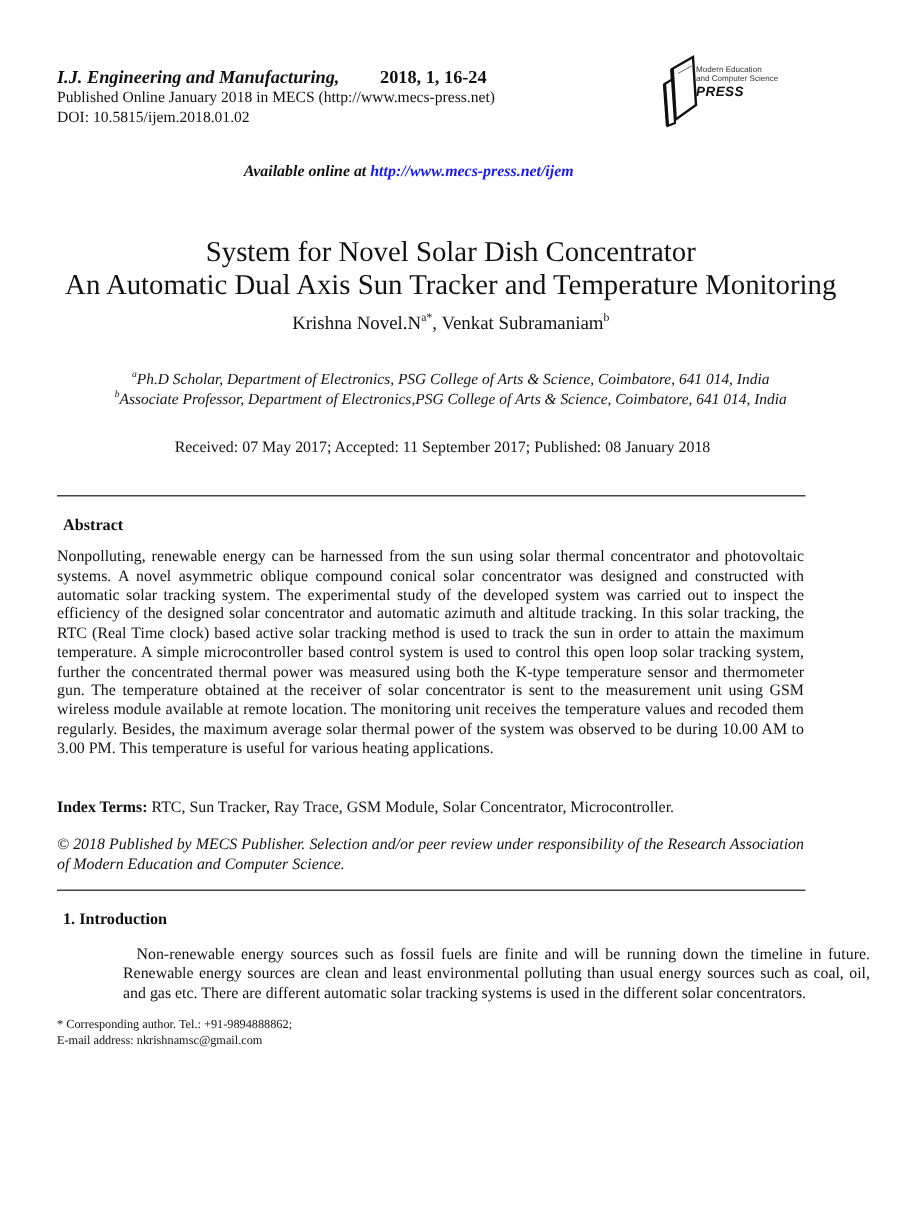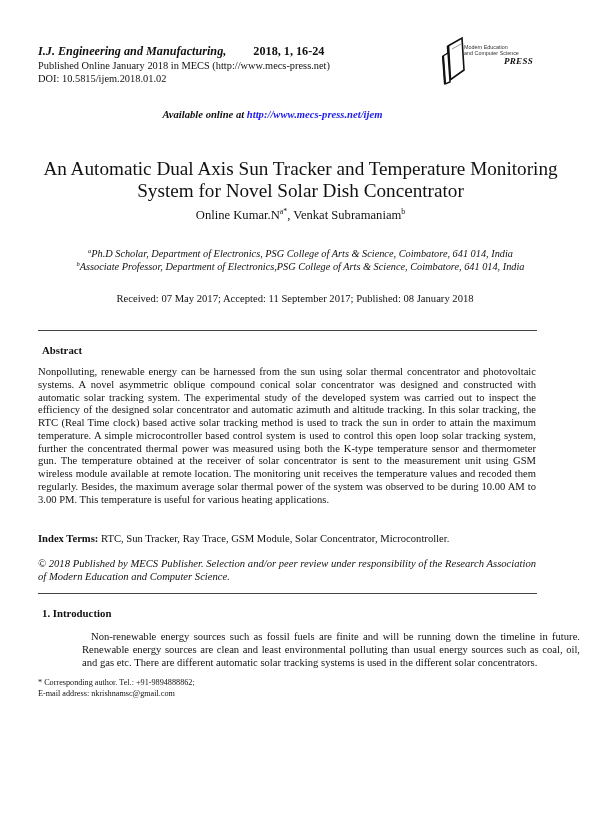--- a/index.html
+++ b/index.html
@@ -12,22 +12,22 @@
     left: 38px; top: 44px; font-size: 12.2px; font-weight: bold; font-style: italic; white-space: nowrap;
   }
   .header-journal .meta { font-style: normal; margin-left: 24px; }
   .header-line { left: 38px; font-size: 10.4px; white-space: nowrap; }
   .logo { left: 440px; top: 30px; width: 110px; height: 60px; }
   .logo-text {
     position: absolute; left: 24px; top: 14px; font-family: "Liberation Sans", sans-serif;
     font-size: 5.4px; line-height: 6px; color: #333; white-space: nowrap;
   }
   .logo-press {
-    position: absolute; left: 24px; top: 26px; font-family: Liberation Serif, serif;
-    font-size: 9px; font-weight: bold; font-style: italic; letter-spacing: 0.3px; color: #111; margin-left: 40px;
+    position: absolute; left: 24px; top: 26px; font-family: Liberation Sans, sans-serif;
+    font-size: 9px; font-weight: bold; font-style: italic; letter-spacing: 0.3px; color: #111;
   }
   .available {
     left: 0; width: 545px; top: 109px; text-align: center; font-size: 10.6px;
     font-weight: bold; font-style: italic; white-space: nowrap;
   }
   .available a { color: #1a1aee; text-decoration: none; }
   .title {
     left: 0; width: 601px; top: 158px; text-align: center; font-size: 19.2px; line-height: 22px;
   }
   .authors {
@@ -73,26 +73,26 @@
     <div>and Computer Science</div>
   </div>
   <div class="logo-press">PRESS</div>
 </div>
 
 <div class="abs available">
   <span>Available online at </span><a>http://www.mecs-press.net/ijem</a>
 </div>
 
 <div class="abs title">
+  <div>System for Novel Solar Dish Concentrator</div>
   <div>An Automatic Dual Axis Sun Tracker and Temperature Monitoring</div>
-  <div>System for Novel Solar Dish Concentrator</div>
 </div>
 
 <div class="abs authors">
-  <span>Online Kumar.N</span><sup>a*</sup><span>, </span><span>Venkat Subramaniam</span><sup>b</sup>
+  <span>Krishna Novel.N</span><sup>a*</sup><span>, </span><span>Venkat Subramaniam</span><sup>b</sup>
 </div>
 
 <div class="abs affil" style="top:248px;">
   <sup>a</sup><span>Ph.D Scholar, Department of Electronics, PSG College of Arts &amp; Science, Coimbatore, 641 014, India</span>
 </div>
 <div class="abs affil" style="top:261px;">
   <sup>b</sup><span>Associate Professor, Department of Electronics,PSG College of Arts &amp; Science, Coimbatore, 641 014, India</span>
 </div>
 
 <div class="abs received">Received: 07 May 2017; Accepted: 11 September 2017; Published: 08 January 2018</div>

